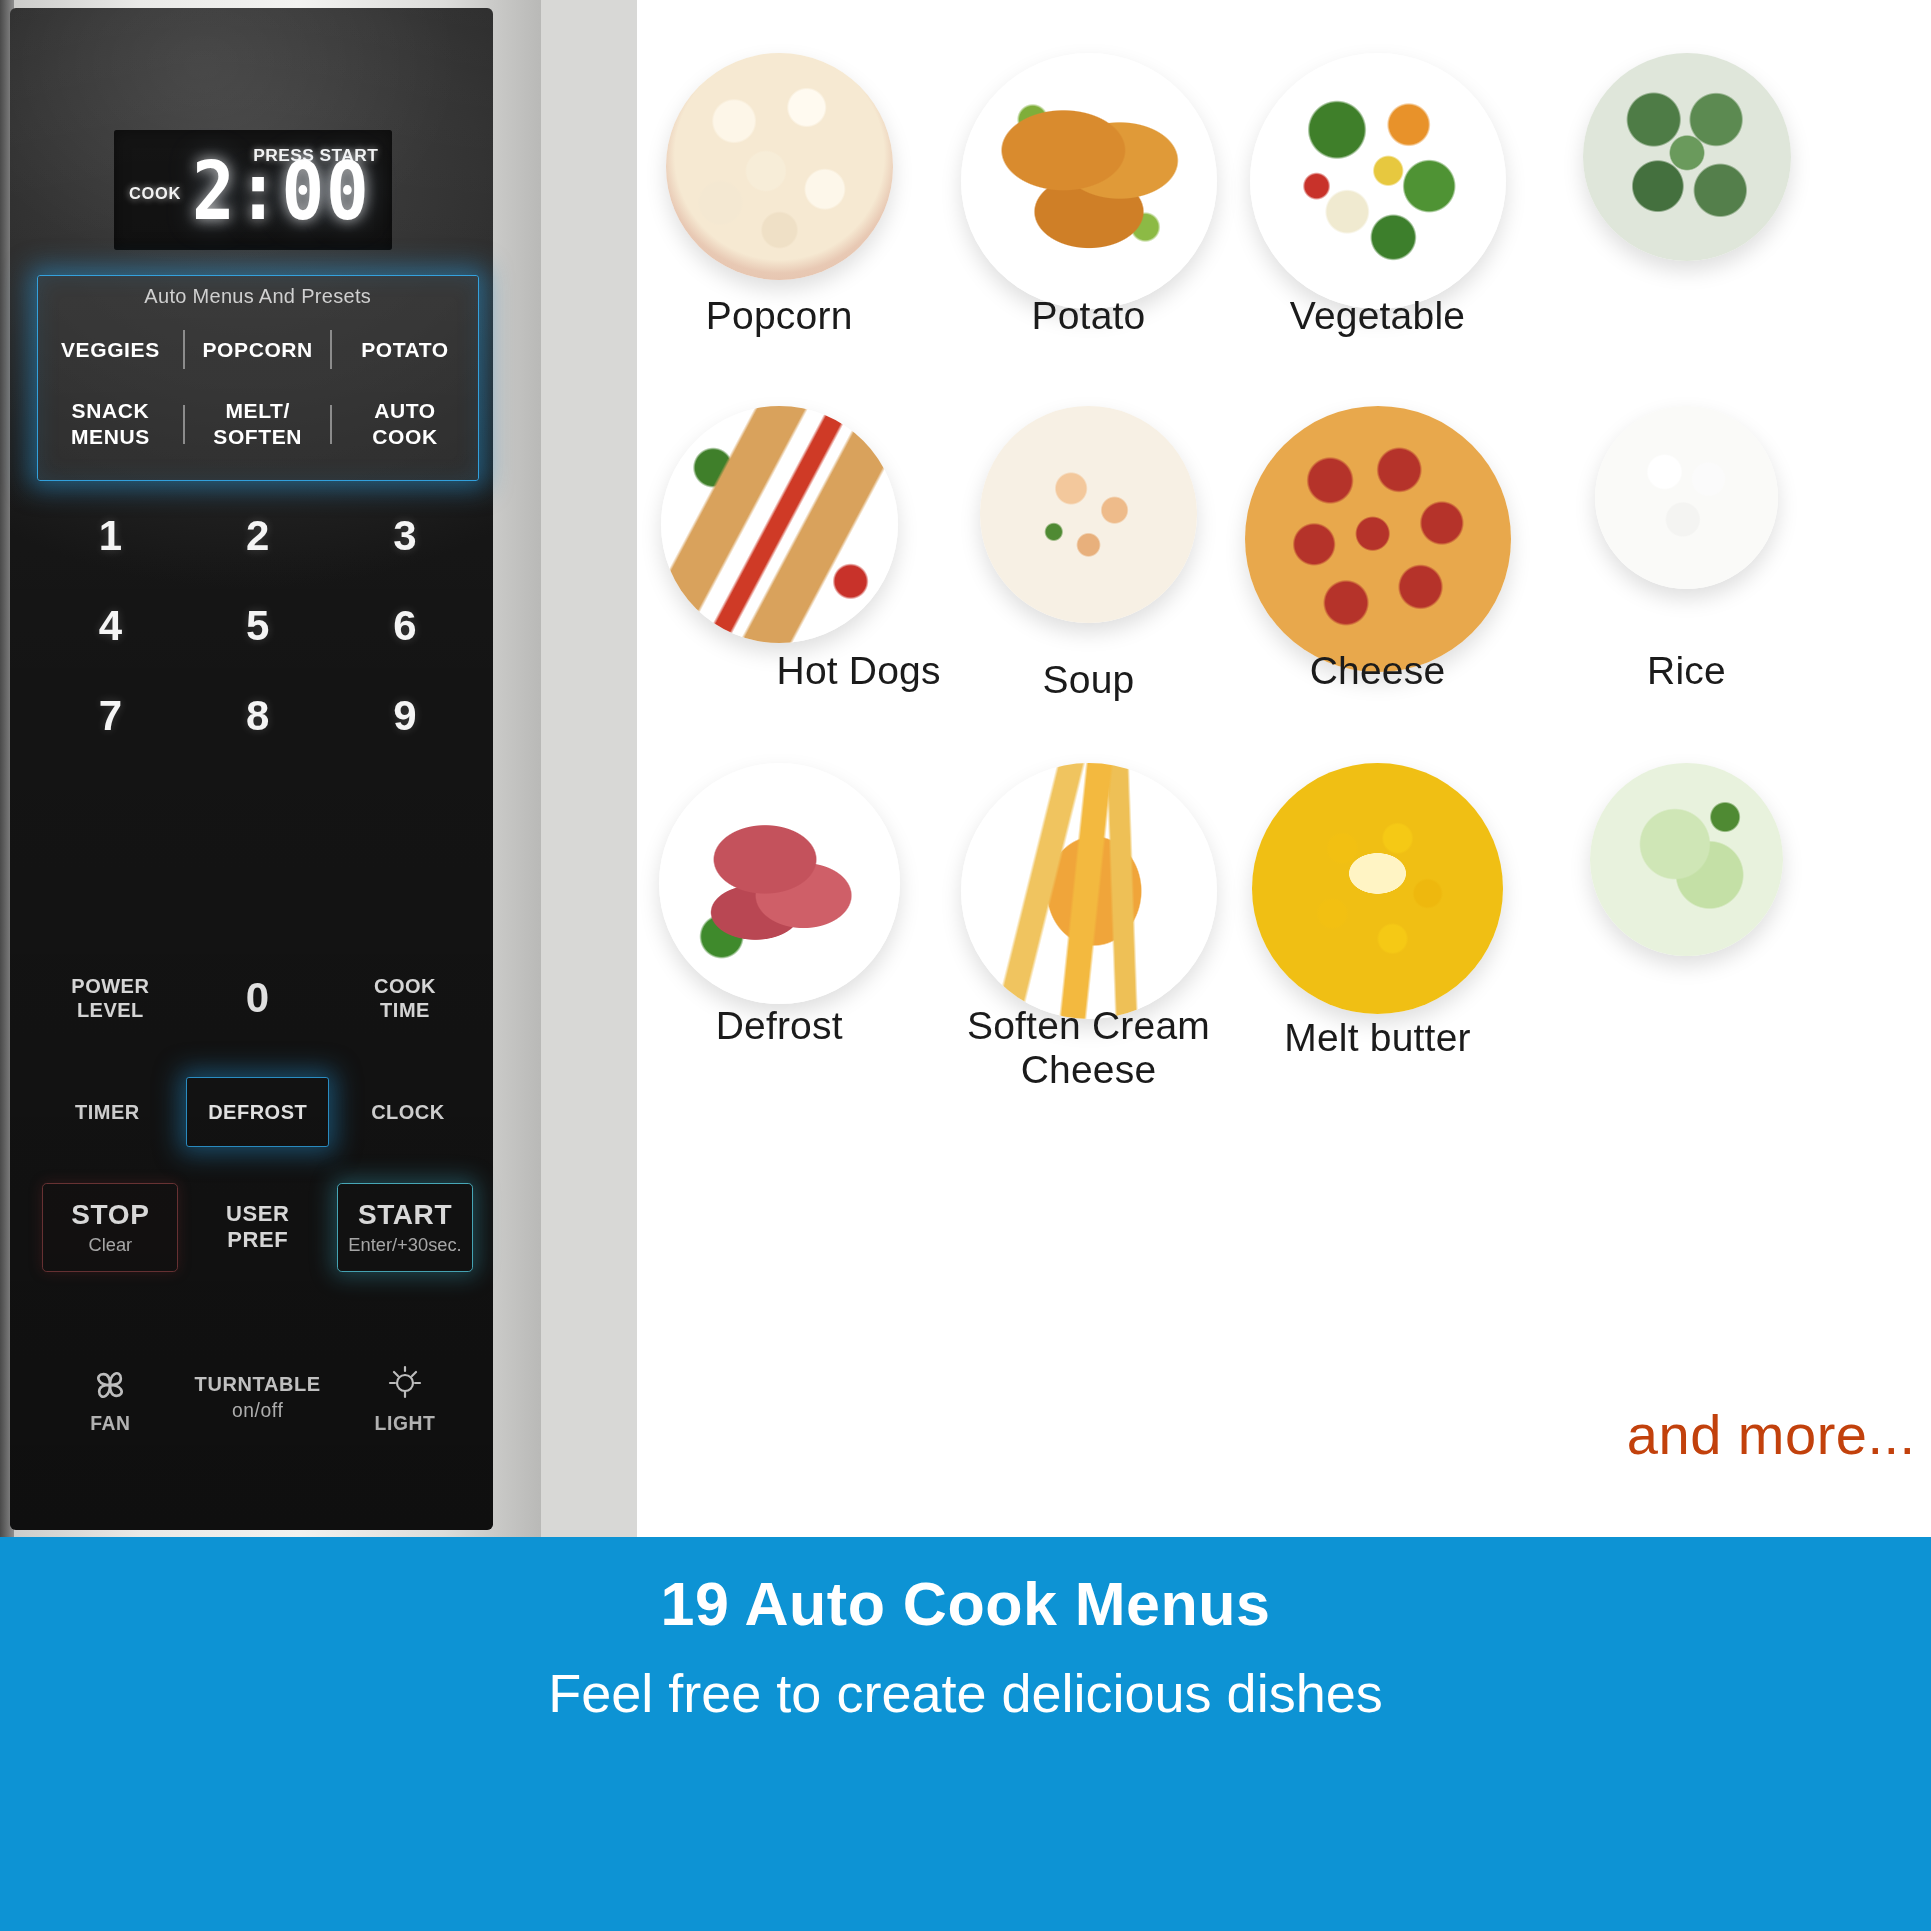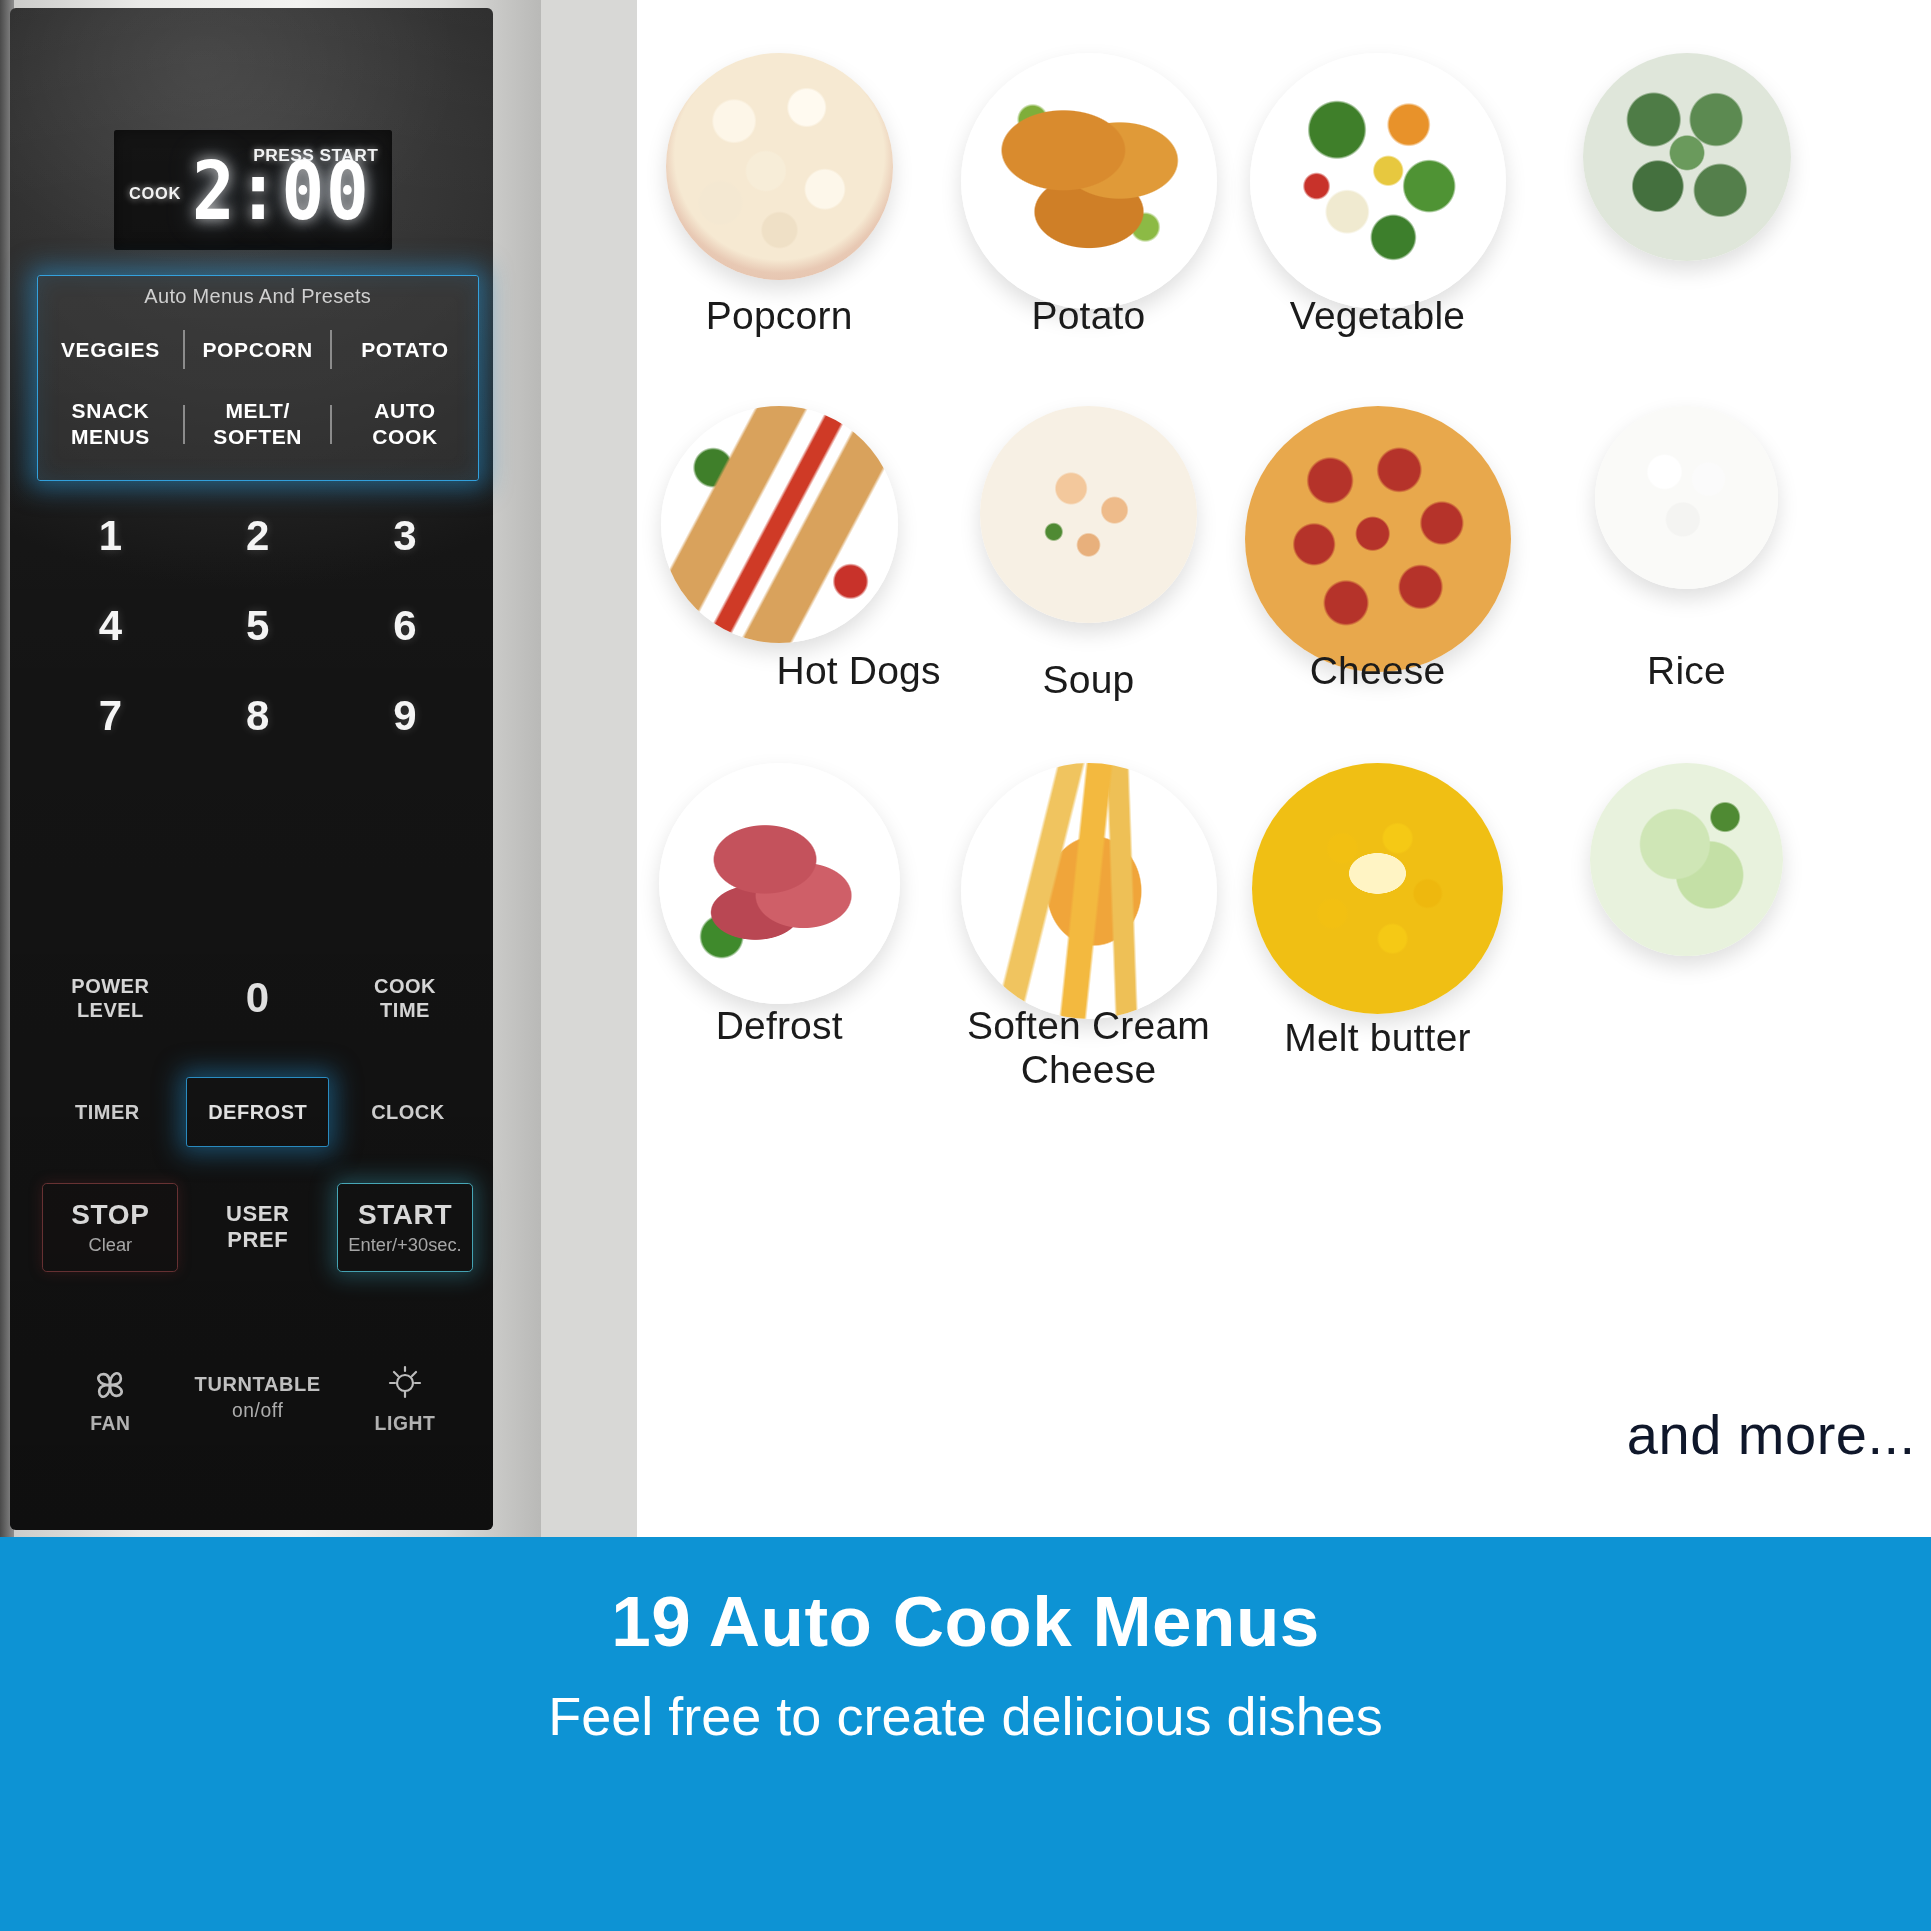--- a/index.html
+++ b/index.html
@@ -155,30 +155,30 @@
     margin:0 auto; border-radius:50%;
     box-shadow:0 9.7px 21px rgba(0,0,0,.13);
     position:relative; overflow:hidden;
   }
   .food-label {
     margin-top:13.5px; color:#1b1b1b; font-size:39px; line-height:44px; font-weight:400;
     letter-spacing:0.2px;
   }
   .and-more {
     position:absolute; right:15.4px; top:1402px; width:1274px; text-align:right;
-    color:#0f172a; font-size:56px; font-weight:400; letter-spacing:0.5px;
+    color:#c2410c; font-size:56px; font-weight:400; letter-spacing:0.5px;
   }
 
   
   .banner {
     position:absolute; left:0; top:1537px; width:1931px; height:394px;
     background:#0d93d4; text-align:center;
   }
   .banner-title {
-    margin-top:44px; color:#ffffff; font-size:71px; font-weight:bold; letter-spacing:0.5px;
+    margin-top:32px; color:#ffffff; font-size:61px; font-weight:bold; letter-spacing:0.5px;
   }
   .banner-sub {
     margin-top:21px; color:#ffffff; font-size:54px; font-weight:400; line-height:66px;
   }
 </style>
 </head>
 <body>
 
 <div id="root">
 

